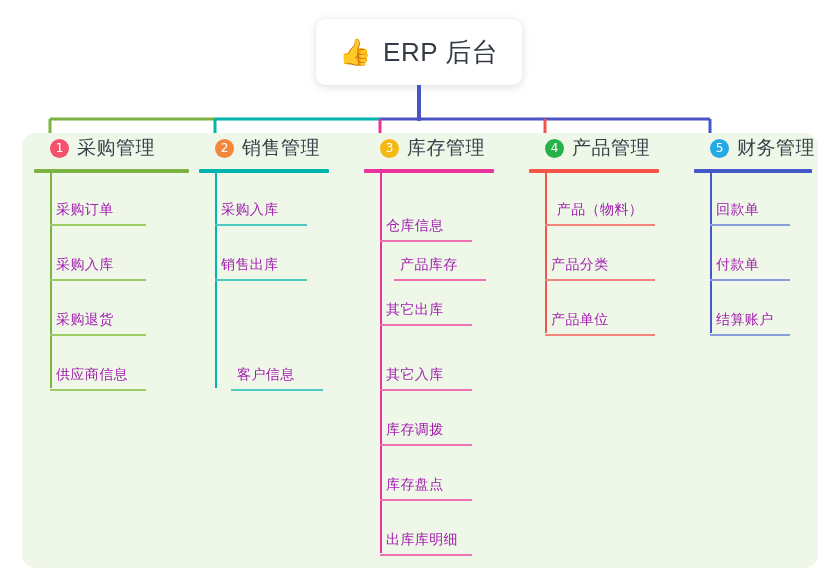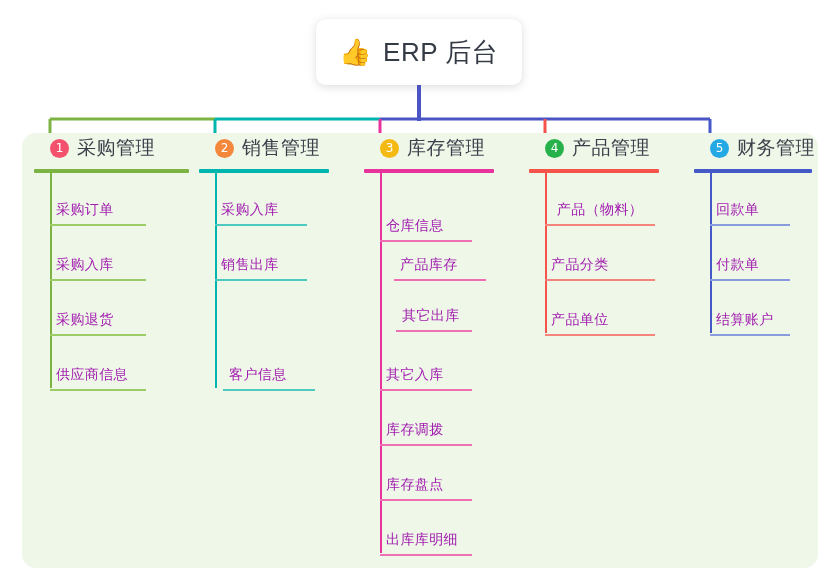--- a/index.html
+++ b/index.html
@@ -185,41 +185,41 @@
       <div class="head-rule" style="background: rgb(0, 181, 173); width: 130px;"></div>
       <div class="spine" style="background: rgb(0, 181, 173); left: 16px; height: 215px;"></div>
       <div class="leaf" style="left: 16px; top: 68px; width: 92px;">
         <span class="leaf-label">采购入库</span>
         <div class="leaf-rule" style="background: rgb(78, 201, 192);"></div>
       </div>
       <div class="leaf" style="left: 16px; top: 123px; width: 92px;">
         <span class="leaf-label">销售出库</span>
         <div class="leaf-rule" style="background: rgb(78, 201, 192);"></div>
       </div>
-      <div class="leaf" style="left: 24px; top: 233px; width: 92px;">
+      <div class="leaf" style="left: 32px; top: 233px; width: 92px;">
         <span class="leaf-label">客户信息</span>
         <div class="leaf-rule" style="background: rgb(78, 201, 192);"></div>
       </div>
     </div>
     <div class="column" style="left: 342px; width: 130px;">
       <div class="col-head">
         <span class="badge" style="background: rgb(245, 185, 20);">3</span>
         <span class="col-title">库存管理</span>
       </div>
       <div class="head-rule" style="background: rgb(231, 51, 155); width: 130px;"></div>
       <div class="spine" style="background: rgb(231, 51, 155); left: 16px; height: 380px;"></div>
       <div class="leaf" style="left: 16px; top: 68px; width: 92px; margin-top: 16px;">
         <span class="leaf-label">仓库信息</span>
         <div class="leaf-rule" style="background: rgb(239, 111, 178);"></div>
       </div>
       <div class="leaf" style="left: 16px; top: 123px; width: 92px; margin-left: 14px;">
         <span class="leaf-label">产品库存</span>
         <div class="leaf-rule" style="background: rgb(239, 111, 178);"></div>
       </div>
-      <div class="leaf" style="left: 16px; top: 174px; width: 92px; padding-left: 16px;">
+      <div class="leaf" style="left: 16px; top: 168px; width: 92px;">
         <span class="leaf-label">其它出库</span>
         <div class="leaf-rule" style="background: rgb(239, 111, 178);"></div>
       </div>
       <div class="leaf" style="left: 16px; top: 233px; width: 92px;">
         <span class="leaf-label">其它入库</span>
         <div class="leaf-rule" style="background: rgb(239, 111, 178);"></div>
       </div>
       <div class="leaf" style="left: 16px; top: 288px; width: 92px;">
         <span class="leaf-label">库存调拨</span>
         <div class="leaf-rule" style="background: rgb(239, 111, 178);"></div>

